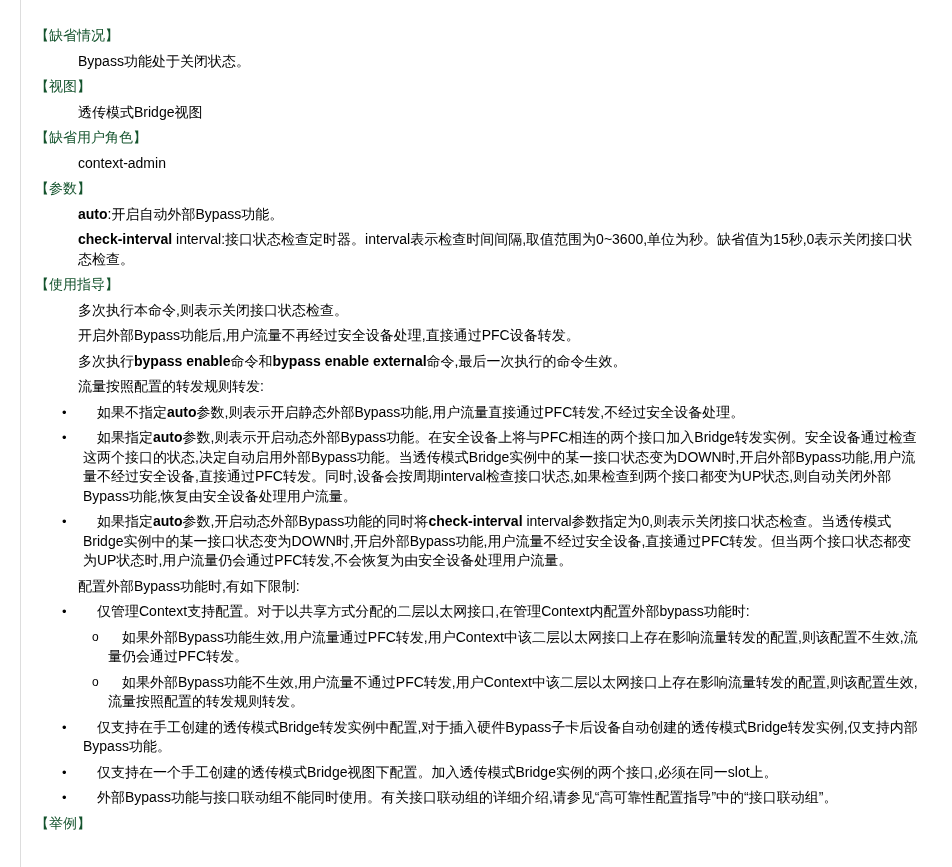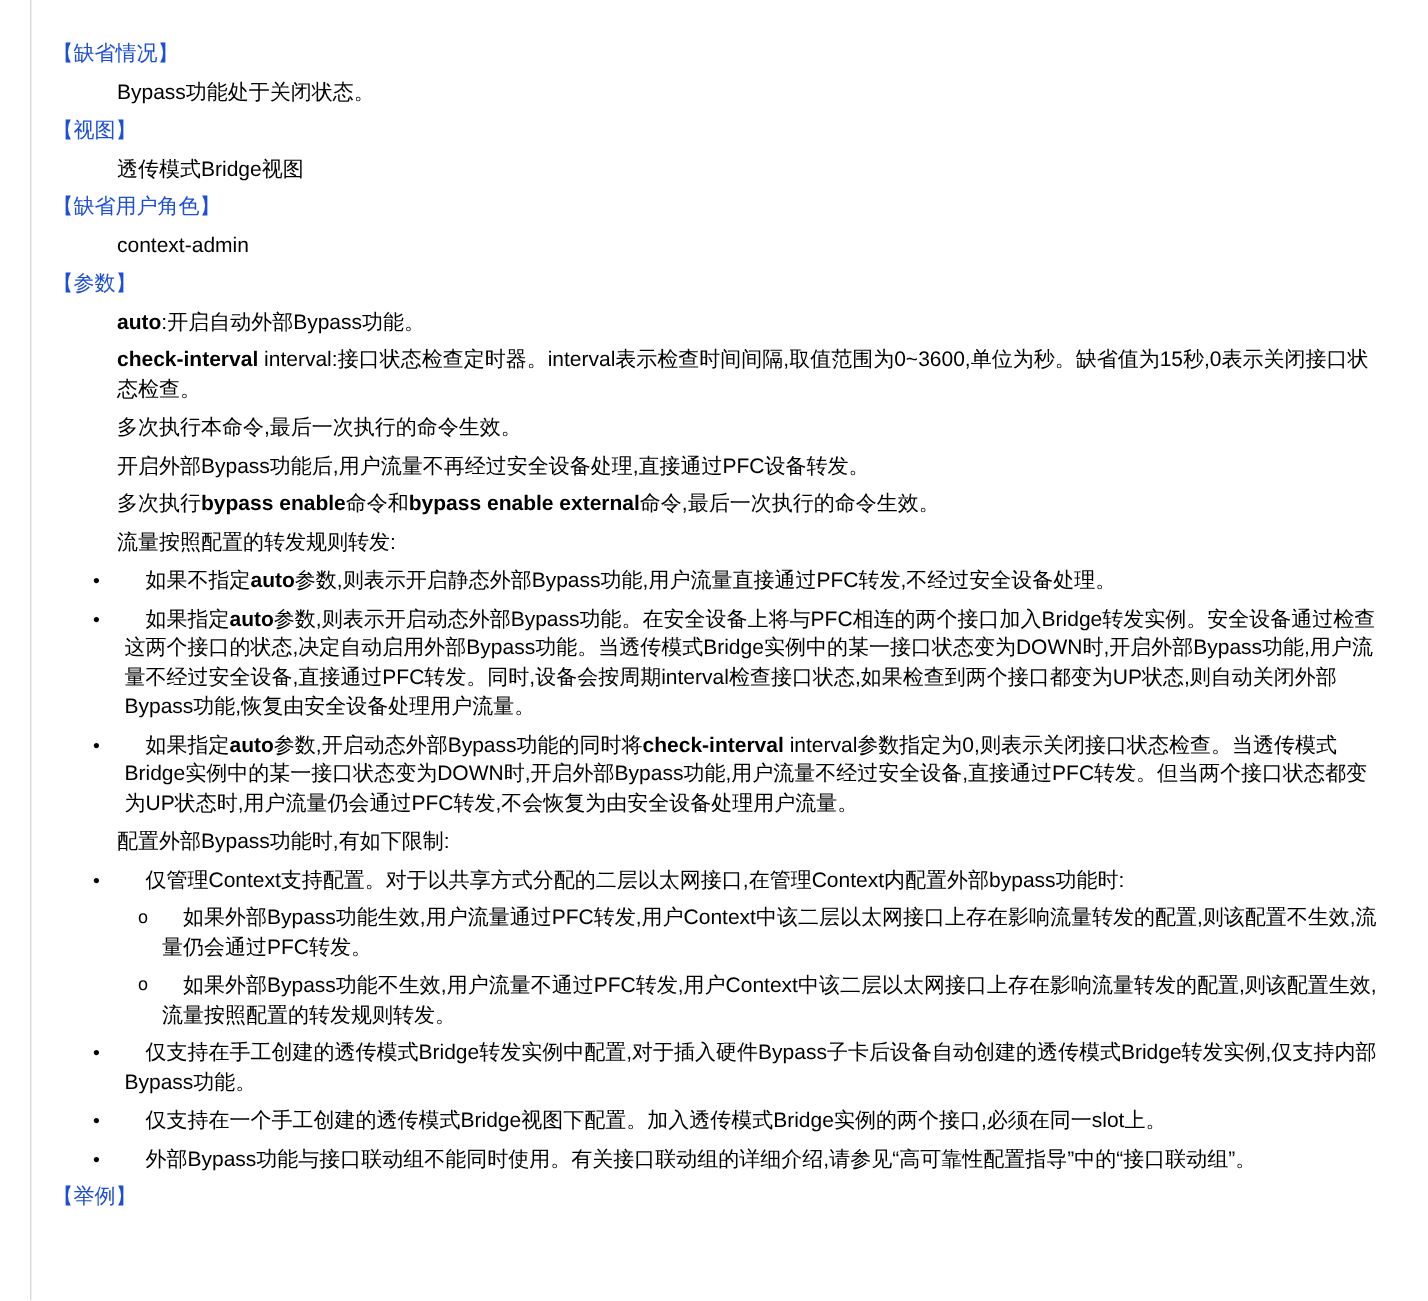--- a/index.html
+++ b/index.html
@@ -1,20 +1,20 @@
 <!DOCTYPE html>
 <html><head>
 <meta charset="utf-8">
 <style>
   html,body{margin:0;padding:0;background:#fff;}
   .page{position:relative;width:952px;height:867px;background:#fff;overflow:hidden;
         font-family:"Liberation Sans","DejaVu Sans",sans-serif;font-size:14px;color:#000;}
   .vline{position:absolute;left:20px;top:0;height:100%;width:1px;background:#ddd;}
   .content{position:relative;padding:26px 32px 0 35px;}
-  .h{color:#1d4ed8;line-height:19.5px;margin:6px 0 6px 0;font-weight:normal;font-size:14px;}
+  .h{color:#14532d;line-height:19.5px;margin:6px 0 6px 0;font-weight:normal;font-size:14px;}
   .h:first-child{margin-top:0;}
   .p{margin:0 0 6px 43px;line-height:19.5px;}
   ul{list-style:none;margin:0;padding:0;}
   .li1{position:relative;margin:6px 0 6px 48px;line-height:19.5px;text-indent:14px;}
   .li2{position:relative;margin:6px 0 6px 25px;line-height:19.5px;text-indent:14px;}
   .m1{position:absolute;left:-21px;top:0;text-indent:0;font-size:13px;}
   .m2{position:absolute;left:-16px;top:0;text-indent:0;font-size:12px;}
   .b{font-weight:bold;}
   .i{}
 </style>
@@ -31,21 +31,22 @@
     <div class="h">【视图】</div>
     <div class="p">透传模式Bridge视图</div>
 
     <div class="h">【缺省用户角色】</div>
     <div class="p">context-admin</div>
 
     <div class="h">【参数】</div>
     <div class="p"><span class="b">auto</span><span>:开启自动外部Bypass功能。</span></div>
     <div class="p"><span class="b">check-interval</span><span> </span><span class="i">interval</span><span>:接口状态检查定时器。</span><span class="i">interval</span><span>表示检查时间间隔,取值范围为0~3600,单位为秒。缺省值为15秒,0表示关闭接口状态检查。</span></div>
 
-    <div class="p"><span>多次执行本命令,最后一次执行的命令生效。</span></div>
+    <div class="h">【使用指导】</div>
+    <div class="p"><span>多次执行本命令,则表示关闭接口状态检查。</span></div>
     <div class="p"><span>开启外部Bypass功能后,用户流量不再经过安全设备处理,直接通过PFC设备转发。</span></div>
     <div class="p"><span>多次执行</span><span class="b">bypass enable</span><span>命令和</span><span class="b">bypass enable external</span><span>命令,最后一次执行的命令生效。</span></div>
     <div class="p"><span>流量按照配置的转发规则转发:</span></div>
 
     <ul>
       <li class="li1">
         <span class="m1">•</span>
         <span><span>如果不指定</span><span class="b">auto</span><span>参数,则表示开启静态外部Bypass功能,用户流量直接通过PFC转发,不经过安全设备处理。</span></span>
       </li>
       <li class="li1">

